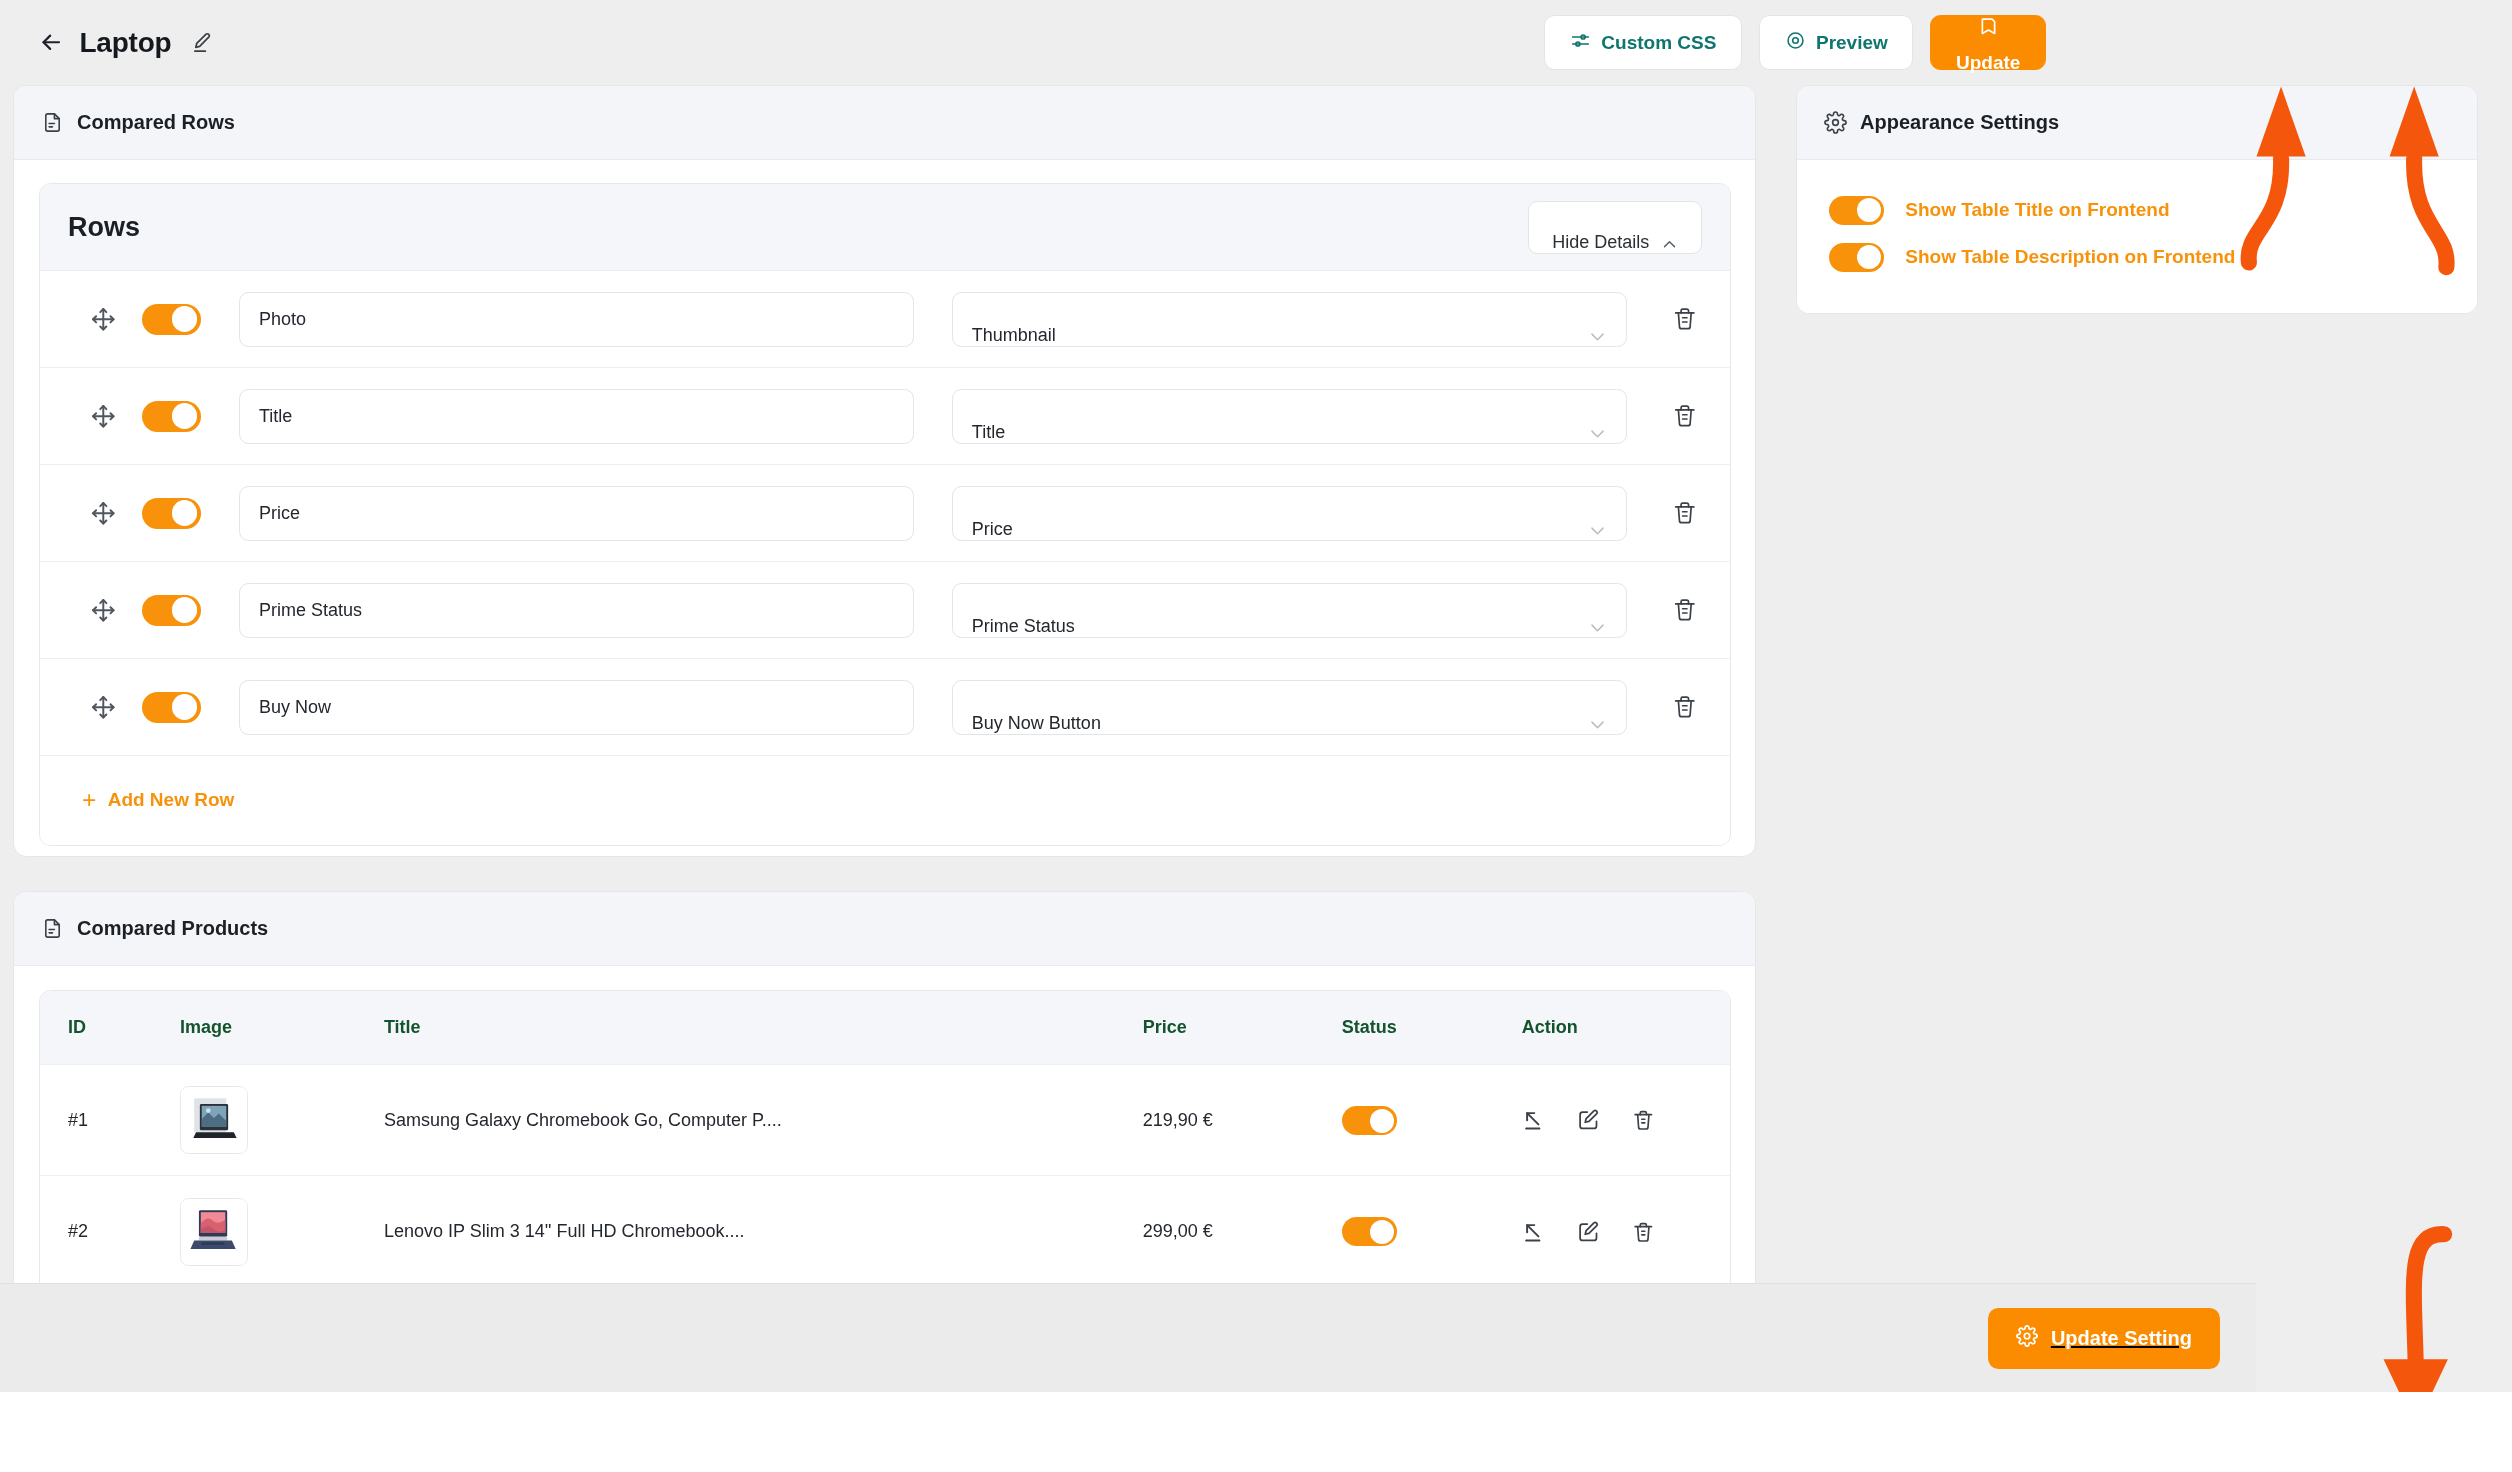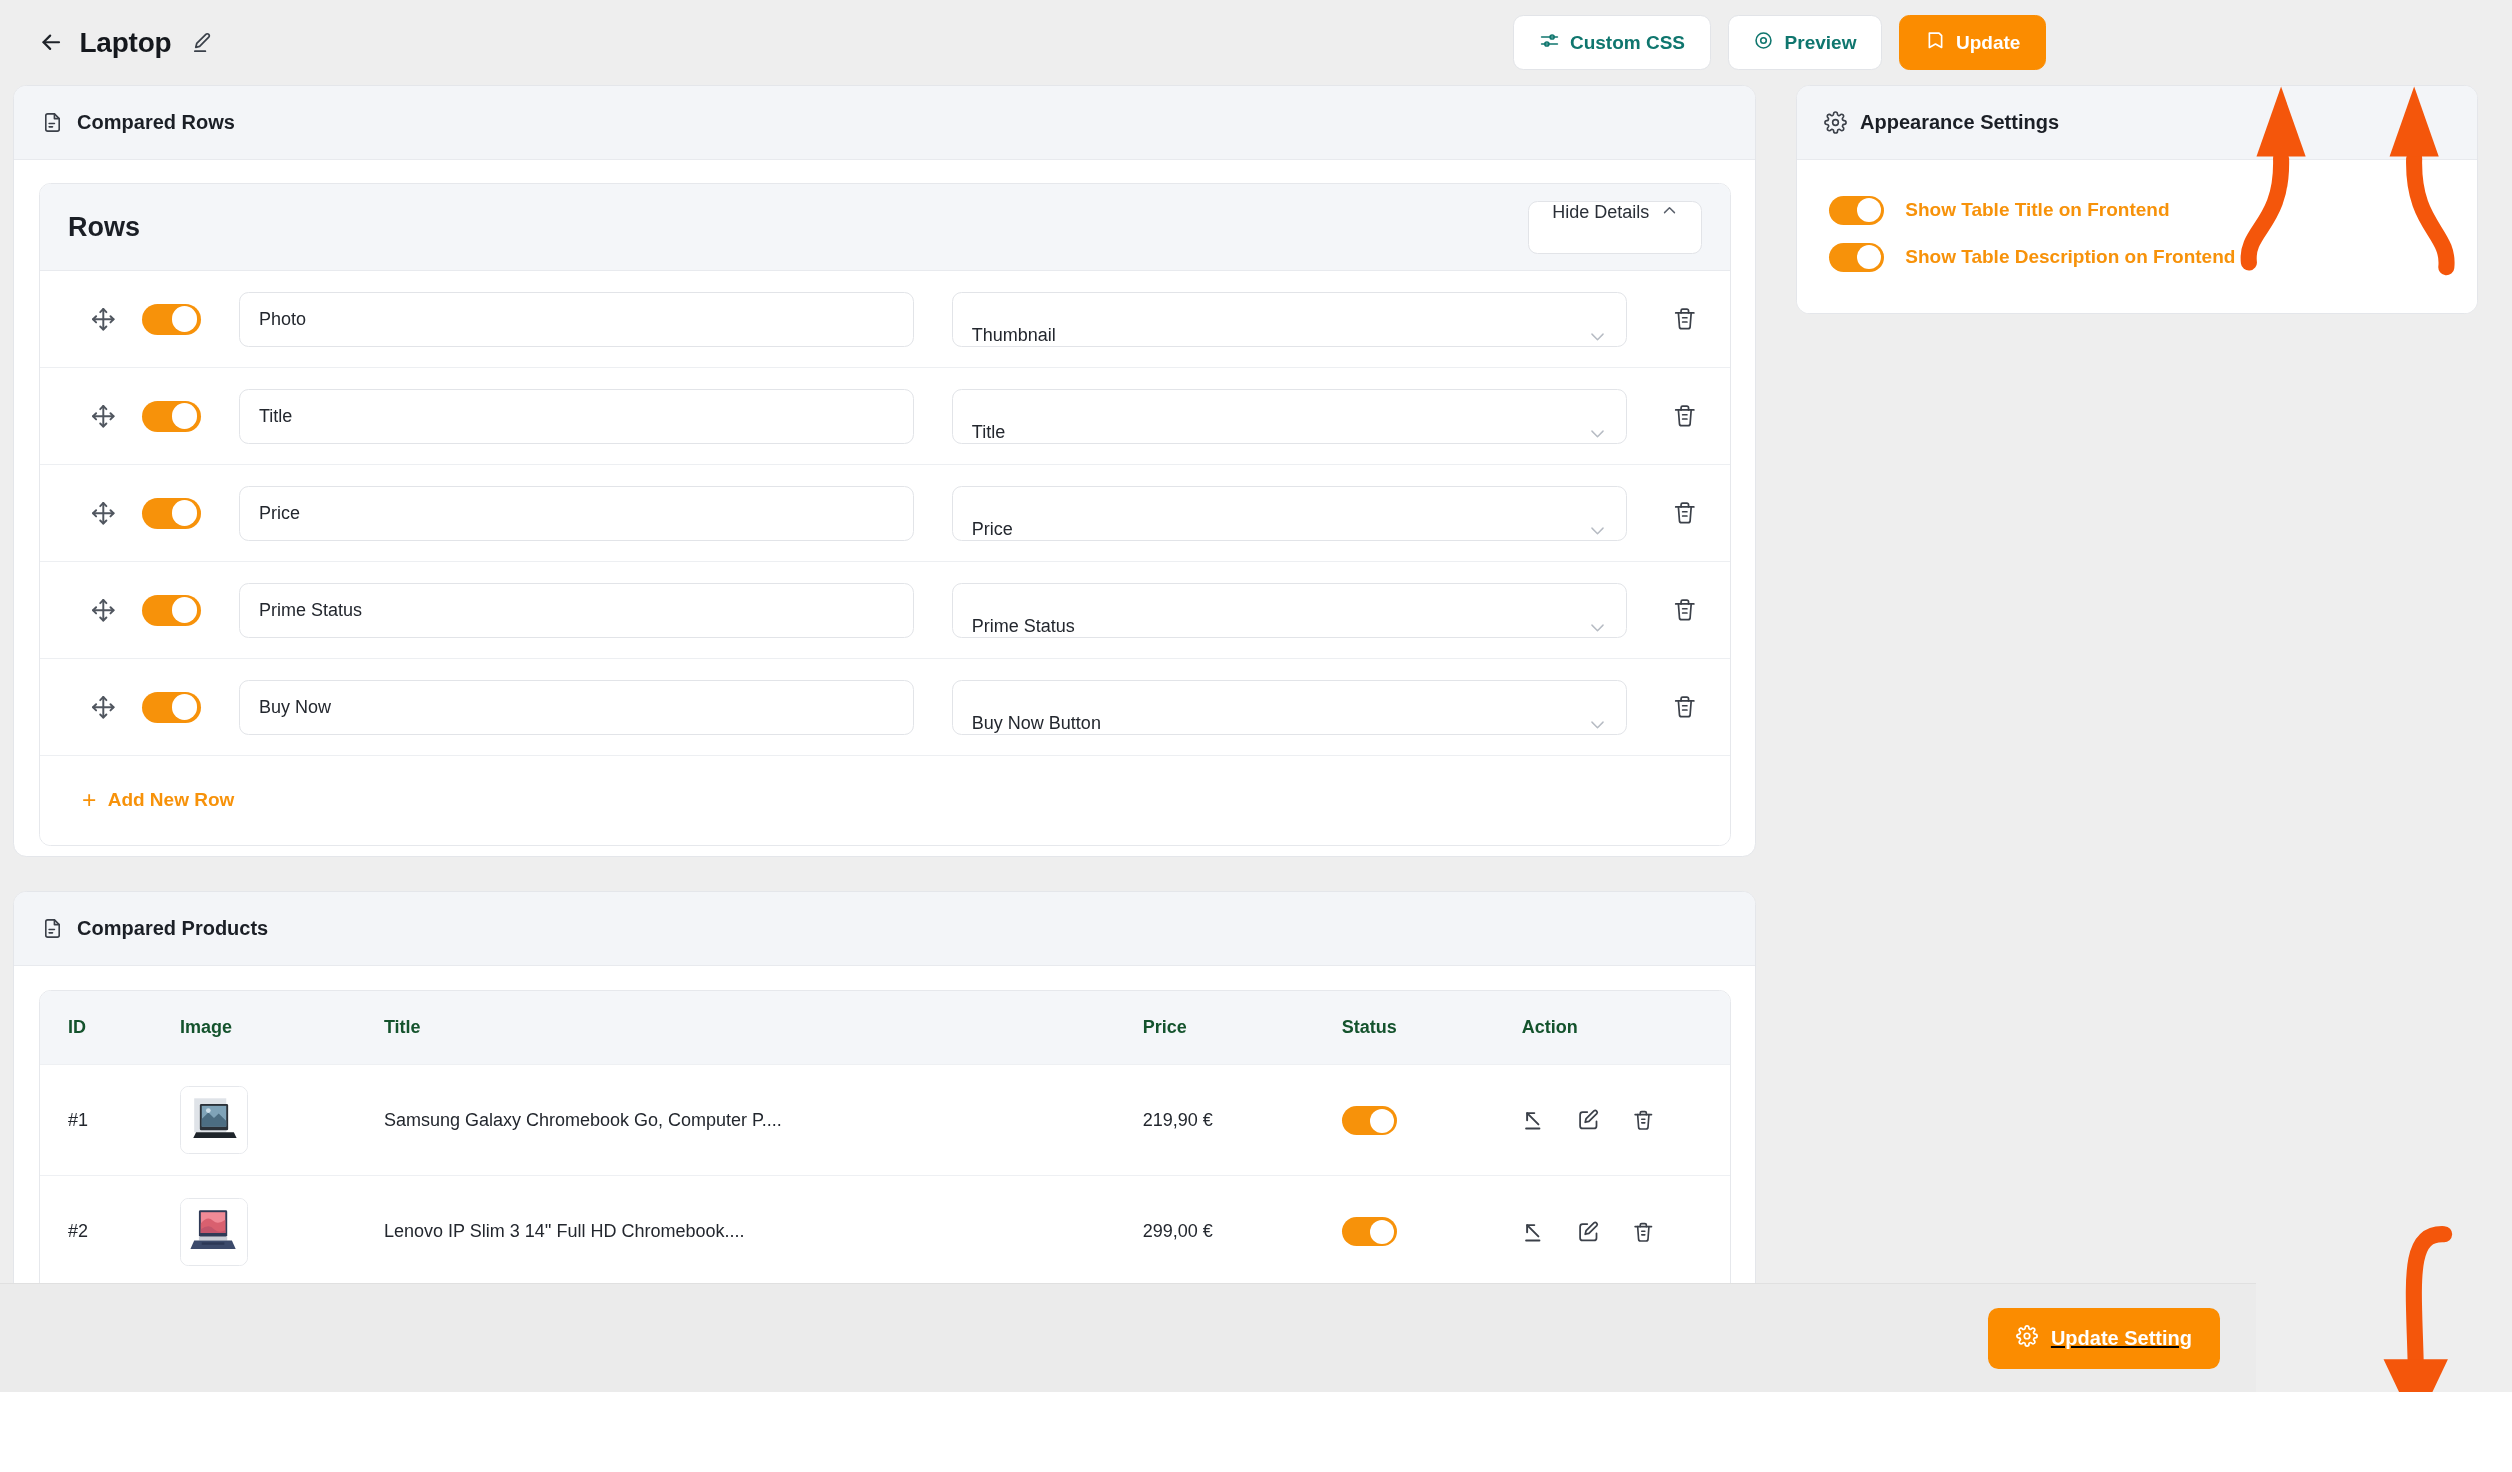--- a/index.html
+++ b/index.html
@@ -47,21 +47,21 @@
     height: 55px; padding: 0 24.6px;
     border-radius: 10.4px;
     font-size: 19px; font-weight: 600;
     cursor: pointer; white-space: nowrap;
   }
   .btn-ghost {
     background: #ffffff; color: #0f766e;
     border: 0.9px solid #e2e4e8;
   }
   .btn-primary {
-    background: #fb8c00; color: #ffffff; border: 0.9px solid #fb8c00;
+    background: #fb8c00; color: #ffffff; border: 0.9px solid #fb8c00; flex-direction: column;
   }
 
   
   .main {
     position: absolute; left: 0; top: 85px;
     width: 2512px; height: 1307px;
     display: flex;
     gap: 0;
     padding: 0 34px 0 13.3px;
   }
@@ -95,21 +95,21 @@
   .rows-panel-head {
     height: 87px;
     background: #f4f6f9;
     border-bottom: 0.9px solid #e8eaee;
     display: flex; align-items: center;
     padding: 0 28px;
   }
   .rows-panel-head .label { font-size: 27px; font-weight: 700; color: #1b1f26; }
   .hide-details {
     margin-left: auto;
-    display: inline-flex; align-items: flex-start; gap: 11.4px;
+    display: inline-flex; align-items: flex-end; gap: 11.4px;
     height: 53px; padding: 0 23px;
     background: #ffffff; border: 0.9px solid #e2e4e8;
     border-radius: 9.5px;
     font-size: 18px; font-weight: 500; color: #2a2f37;
     cursor: pointer;
   }
   .chev-up { display:flex; align-items:center; color:#5a606b; }
 
   .row-item {
     display: flex; align-items: center;

